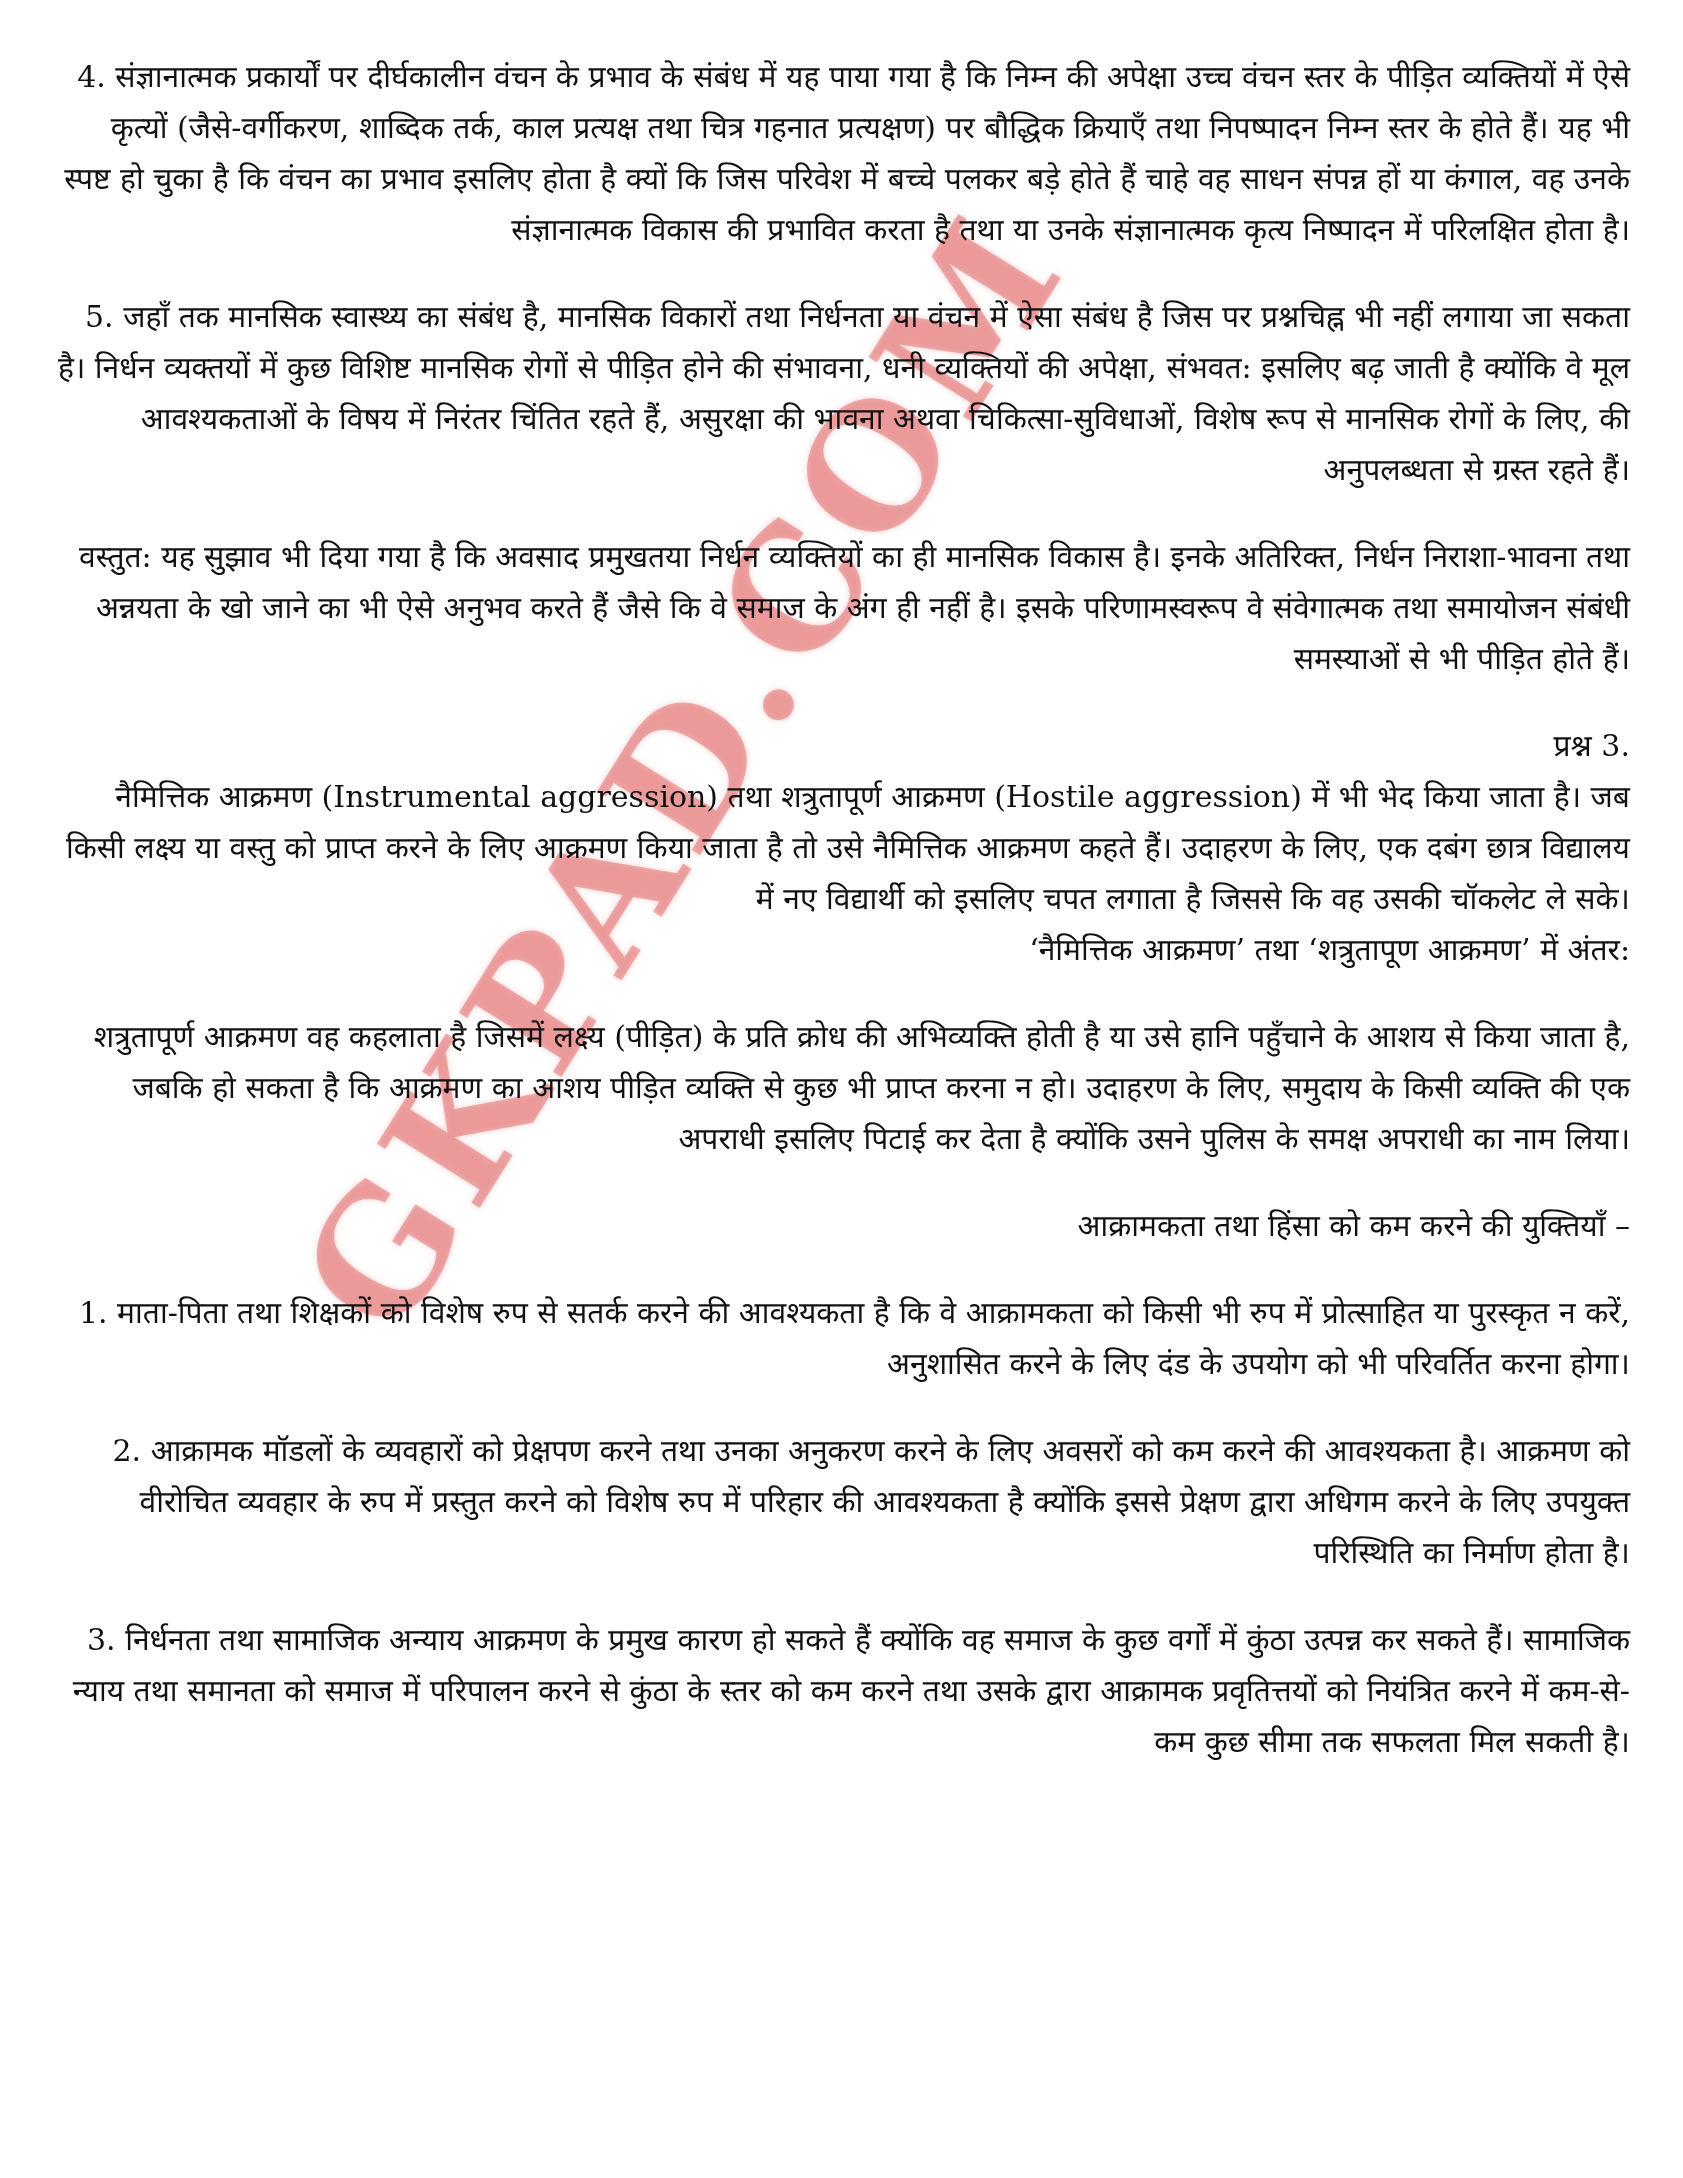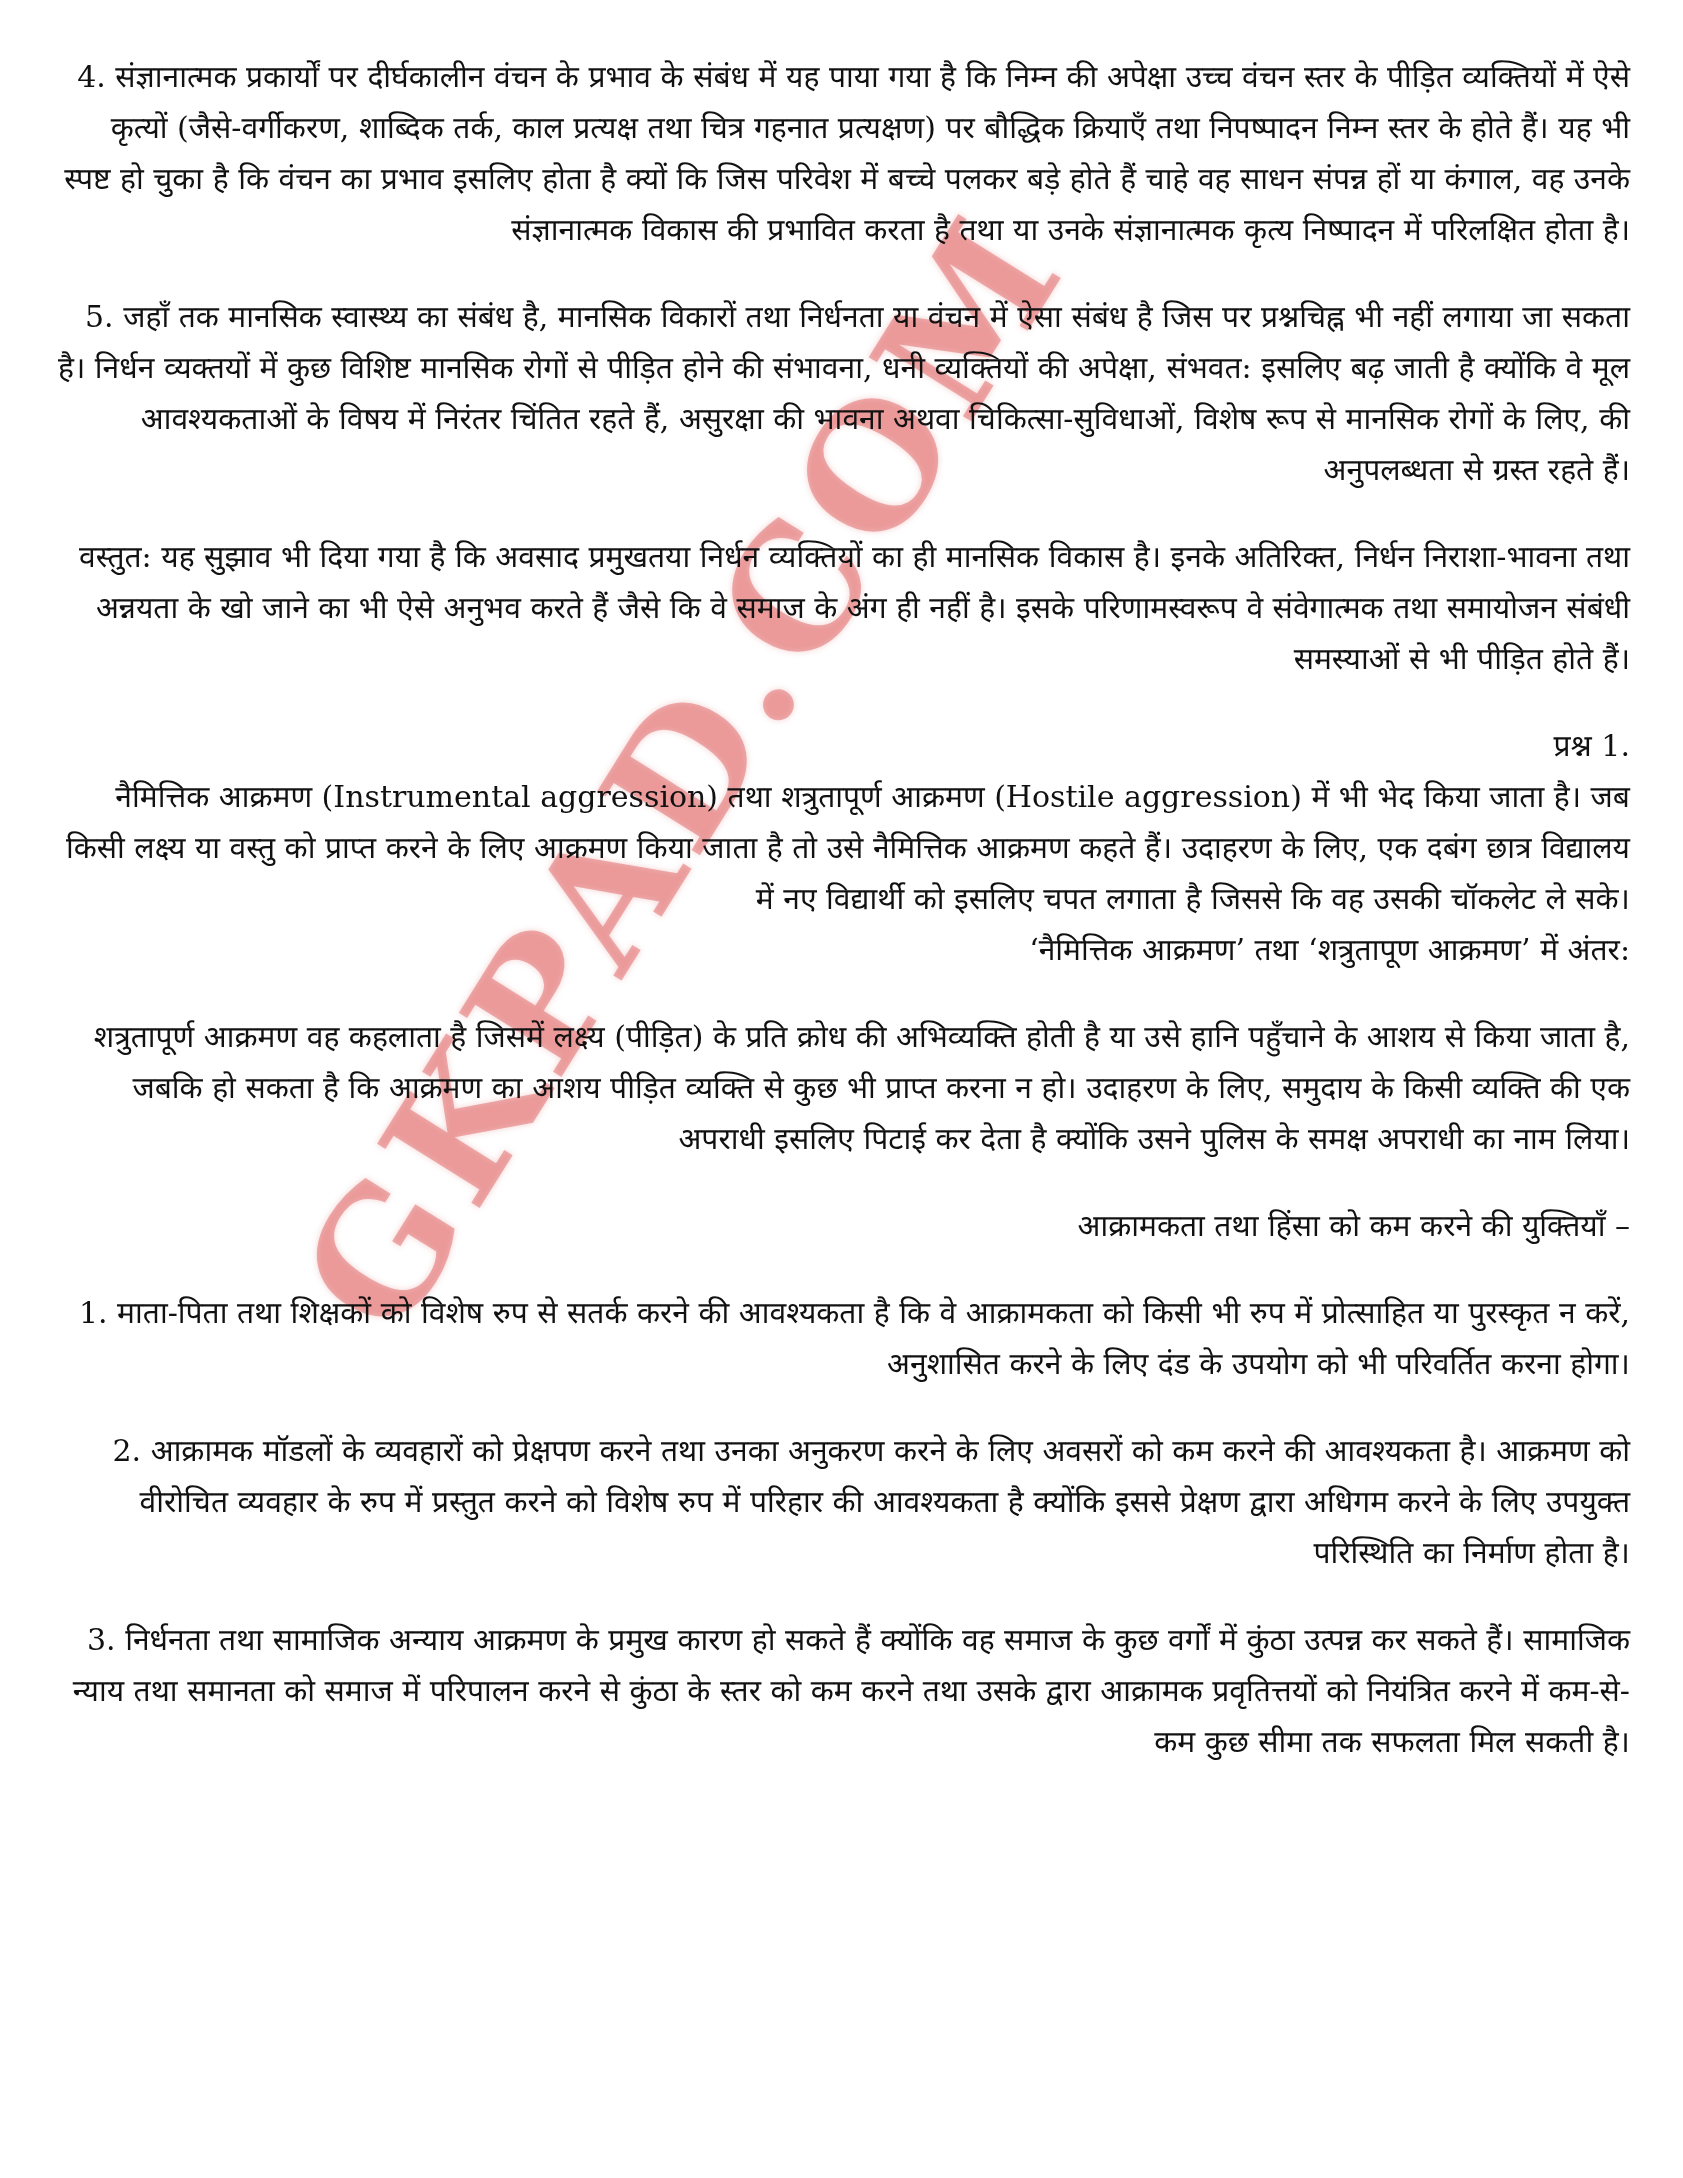--- a/index.html
+++ b/index.html
@@ -62,21 +62,21 @@
 
   <div class="content">
 
     <p>4. संज्ञानात्मक प्रकार्यों पर दीर्घकालीन वंचन के प्रभाव के संबंध में यह पाया गया है कि निम्न की अपेक्षा उच्च वंचन स्तर के पीड़ित व्यक्तियों में ऐसे कृत्यों (जैसे-वर्गीकरण, शाब्दिक तर्क, काल प्रत्यक्ष तथा चित्र गहनात प्रत्यक्षण) पर बौद्धिक क्रियाएँ तथा निपष्पादन निम्न स्तर के होते हैं। यह भी स्पष्ट हो चुका है कि वंचन का प्रभाव इसलिए होता है क्यों कि जिस परिवेश में बच्चे पलकर बड़े होते हैं चाहे वह साधन संपन्न हों या कंगाल, वह उनके संज्ञानात्मक विकास की प्रभावित करता है तथा या उनके संज्ञानात्मक कृत्य निष्पादन में परिलक्षित होता है।</p>
 
     <p>5. जहाँ तक मानसिक स्वास्थ्य का संबंध है, मानसिक विकारों तथा निर्धनता या वंचन में ऐसा संबंध है जिस पर प्रश्नचिह्न भी नहीं लगाया जा सकता है। निर्धन व्यक्तयों में कुछ विशिष्ट मानसिक रोगों से पीड़ित होने की संभावना, धनी व्यक्तियों की अपेक्षा, संभवत: इसलिए बढ़ जाती है क्योंकि वे मूल आवश्यकताओं के विषय में निरंतर चिंतित रहते हैं, असुरक्षा की भावना अथवा चिकित्सा-सुविधाओं, विशेष रूप से मानसिक रोगों के लिए, की अनुपलब्धता से ग्रस्त रहते हैं।</p>
 
     <p>वस्तुत: यह सुझाव भी दिया गया है कि अवसाद प्रमुखतया निर्धन व्यक्तियों का ही मानसिक विकास है। इनके अतिरिक्त, निर्धन निराशा-भावना तथा अन्नयता के खो जाने का भी ऐसे अनुभव करते हैं जैसे कि वे समाज के अंग ही नहीं है। इसके परिणामस्वरूप वे संवेगात्मक तथा समायोजन संबंधी समस्याओं से भी पीड़ित होते हैं।</p>
 
     <div class="qa-block">
-      <p>प्रश्न 1.</p>
+      <p>प्रश्न 3.</p>
       <p>नैमित्तिक आक्रमण (Instrumental aggression) तथा शत्रुतापूर्ण आक्रमण (Hostile aggression) में भी भेद किया जाता है। जब किसी लक्ष्य या वस्तु को प्राप्त करने के लिए आक्रमण किया जाता है तो उसे नैमित्तिक आक्रमण कहते हैं। उदाहरण के लिए, एक दबंग छात्र विद्यालय में नए विद्यार्थी को इसलिए चपत लगाता है जिससे कि वह उसकी चॉकलेट ले सके।</p>
       <p>‘नैमित्तिक आक्रमण’ तथा ‘शत्रुतापूण आक्रमण’ में अंतर:</p>
     </div>
 
     <p>शत्रुतापूर्ण आक्रमण वह कहलाता है जिसमें लक्ष्य (पीड़ित) के प्रति क्रोध की अभिव्यक्ति होती है या उसे हानि पहुँचाने के आशय से किया जाता है, जबकि हो सकता है कि आक्रमण का आशय पीड़ित व्यक्ति से कुछ भी प्राप्त करना न हो। उदाहरण के लिए, समुदाय के किसी व्यक्ति की एक अपराधी इसलिए पिटाई कर देता है क्योंकि उसने पुलिस के समक्ष अपराधी का नाम लिया।</p>
 
     <p>आक्रामकता तथा हिंसा को कम करने की युक्तियाँ –</p>
 
     <p>1. माता-पिता तथा शिक्षकों को विशेष रुप से सतर्क करने की आवश्यकता है कि वे आक्रामकता को किसी भी रुप में प्रोत्साहित या पुरस्कृत न करें, अनुशासित करने के लिए दंड के उपयोग को भी परिवर्तित करना होगा।</p>
 

